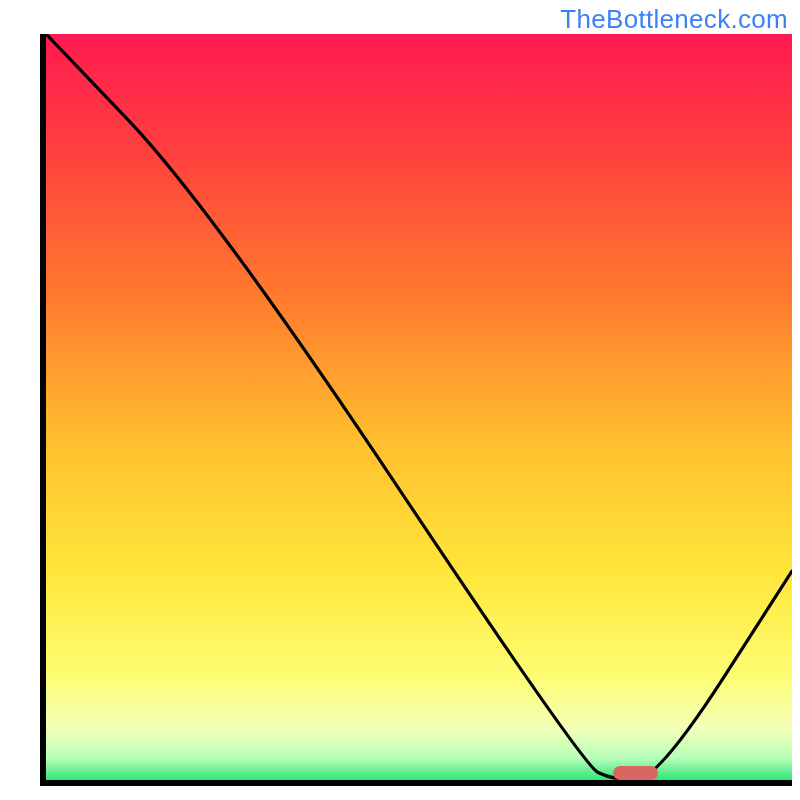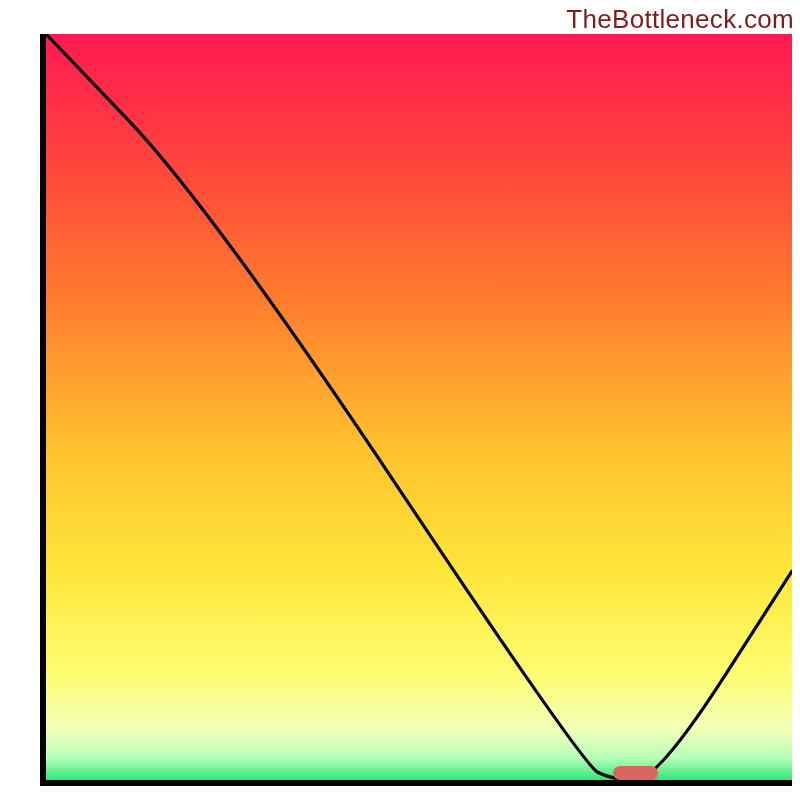--- a/index.html
+++ b/index.html
@@ -11,22 +11,22 @@
     font-family: Arial, Helvetica, sans-serif;
   }
   .container {
     position: relative;
     width: 800px;
     height: 800px;
   }
   .watermark {
     position: absolute;
     top: 4px;
-    right: 6px;
-    color: #7f1d1d;
+    right: 12px;
+    color: #3b82f6;
     font-size: 26px;
     letter-spacing: 0.3px;
     user-select: none;
   }
   .plot-frame {
     position: absolute;
     left: 40px;
     top: 34px;
     width: 752px;
     height: 752px;

